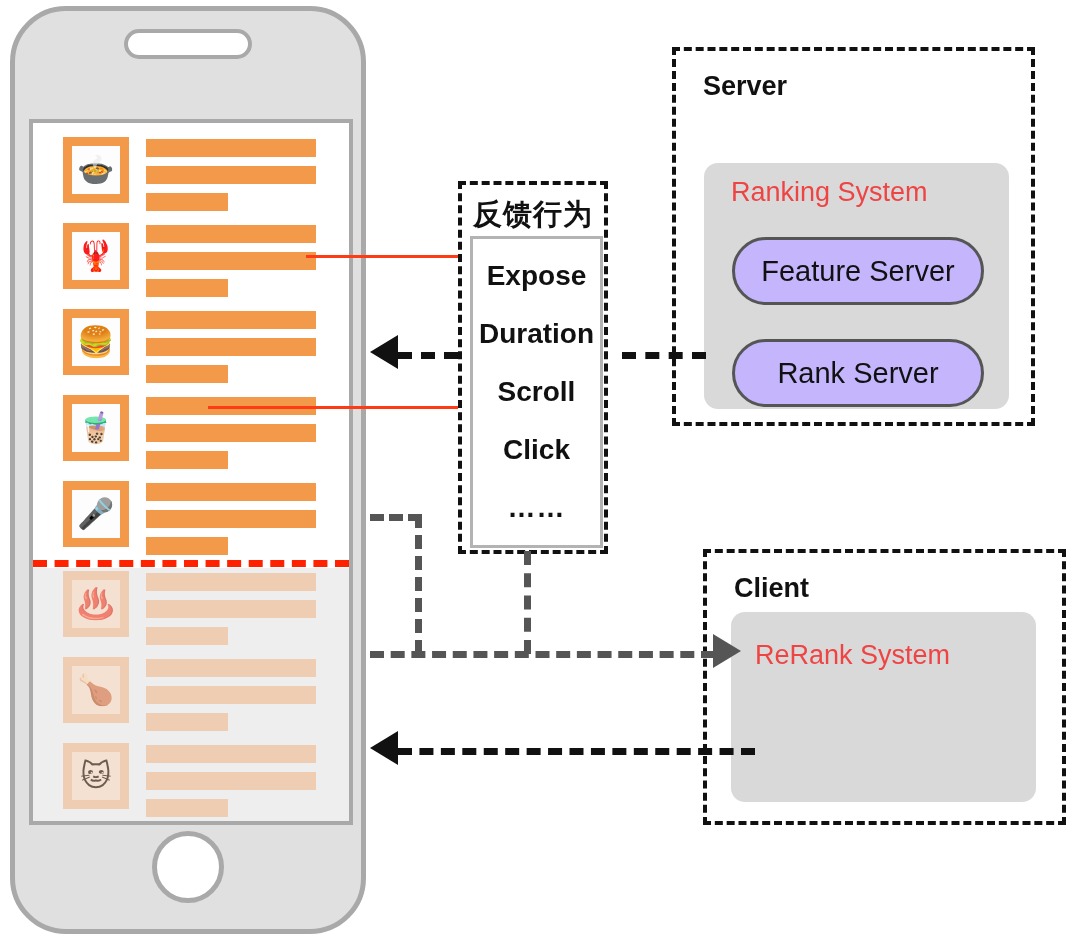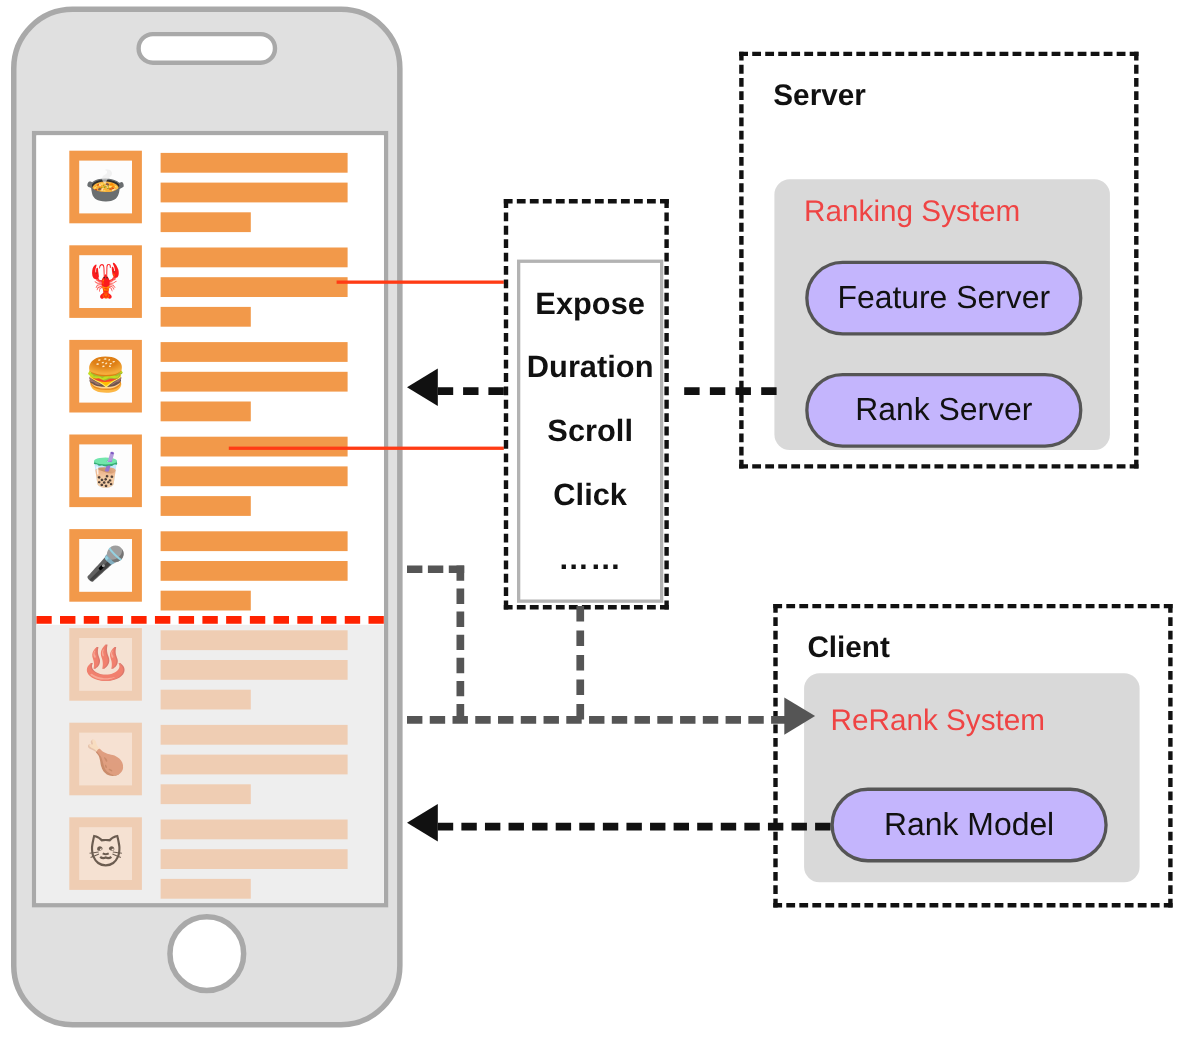--- a/index.html
+++ b/index.html
@@ -224,20 +224,21 @@
           <div class="bar w3"></div>
         </div>
       </div>
     </div>
   </div>
 
   <div class="redline one"></div>
   <div class="redline two"></div>
 
   <div class="fb-outer">
+    <div class="fb-title">反馈行为</div>
     <div class="fb-inner">
       <div class="fb-item">Expose</div>
       <div class="fb-item">Duration</div>
       <div class="fb-item">Scroll</div>
       <div class="fb-item">Click</div>
       <div class="fb-item dots">……</div>
     </div>
   </div>
 
   <div class="panel server">
@@ -246,21 +247,20 @@
     <div class="sys-title">Ranking System</div>
     <div class="pill feature">Feature Server</div>
     <div class="pill rankserver">Rank Server</div>
   </div>
 
   <div class="panel client">
     <div class="panel-title">Client</div>
   </div>
   <div class="sysbox client-sys" style="left:731px;top:612px;width:305px;height:190px;"></div>
   <div class="sys-title" style="left:755px;top:640px;">ReRank System</div>
-  <div class="pill rankmodel">Rank Model</div>
 
   <div class="dash-h d-black" style="left:622px;top:352px;width:84px;"></div>
 
   <div class="dash-h d-black" style="left:398px;top:352px;width:60px;"></div>
   <div class="arrow-left a-black" style="left:370px;top:335px;"></div>
 
   <div class="dash-h d-gray" style="left:370px;top:514px;width:52px;"></div>
   <div class="dash-v d-grayv" style="left:415px;top:514px;height:140px;"></div>
   <div class="dash-v d-grayv" style="left:524px;top:551px;height:103px;"></div>
   <div class="dash-h d-gray" style="left:370px;top:651px;width:345px;"></div>

